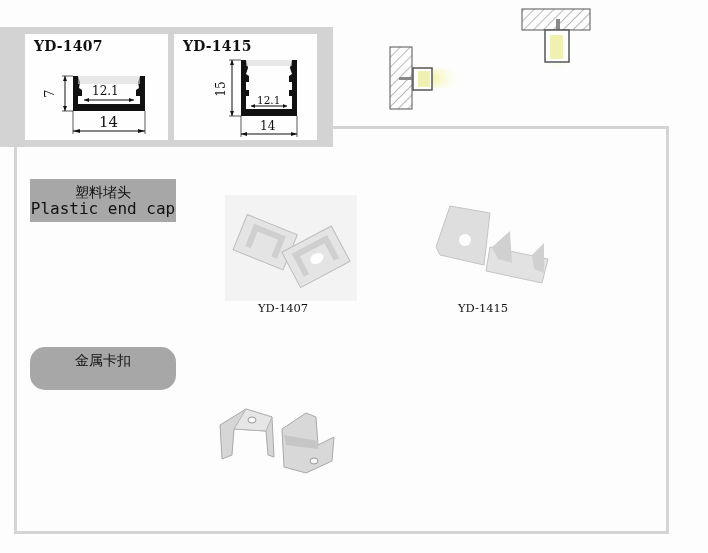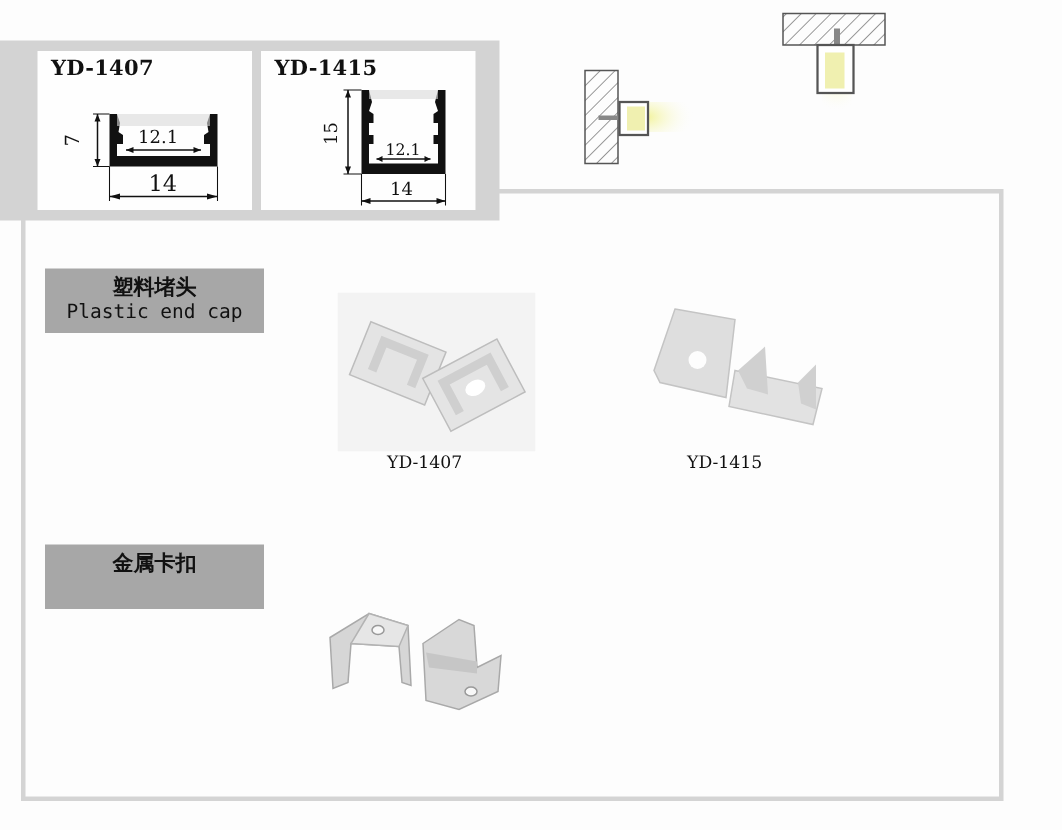--- a/index.html
+++ b/index.html
@@ -3,22 +3,22 @@
 <meta charset="utf-8">
 <style>
   html,body{margin:0;padding:0;background:#fdfdfd;}
   body{width:708px;height:553px;position:relative;overflow:hidden;font-family:"DejaVu Serif","Liberation Serif",serif;color:#111;}
   .abs{position:absolute;}
   .frame{position:absolute;left:14px;top:126px;width:649px;height:402px;border:3px solid #d4d4d4;background:#fdfdfd;box-sizing:content-box;}
   .gray-panel{position:absolute;left:0;top:27px;width:333px;height:120px;background:#d3d3d3;}
   .card{position:absolute;top:34px;width:143px;height:106px;background:#fefefe;}
   .card-title{position:absolute;left:9px;top:4px;font-family:"DejaVu Serif","Liberation Serif",serif;font-weight:bold;font-size:14px;letter-spacing:0.2px;color:#111;}
   .label-box{position:absolute;left:30px;width:146px;height:43px;background:#a7a7a7;text-align:center;color:#111;}
-  .label-cn{font-family:"DejaVu Serif","Liberation Serif",serif;font-weight:bold;font-size:14px;line-height:18px;margin-top:4px;}
-  .label-en{font-family:"DejaVu Sans Mono","Liberation Mono",monospace;font-size:13px;line-height:16px;}
+  .label-cn{font-family:"DejaVu Serif","Liberation Serif",serif;font-weight:normal;font-size:14px;line-height:18px;margin-top:4px;}
+  .label-en{font-family:"DejaVu Sans Mono","Liberation Mono",monospace;font-size:16px;line-height:16px;}
   .caption{position:absolute;font-family:"DejaVu Serif","Liberation Serif",serif;font-size:11.5px;color:#111;}
   svg{display:block;}
 </style>
 </head>
 <body>
 
 <div class="frame"></div>
 
 <div class="gray-panel"></div>
 
@@ -123,21 +123,21 @@
 
 <svg class="abs" style="left:432px;top:203px;" width="122" height="82">
   <path d="M18 3 L58 10 L52 62 L8 52 L4 44 Z" fill="#dedede" stroke="#c4c4c4"></path>
   <circle cx="33" cy="37" r="6" fill="#fdfdfd"></circle>
   <path d="M58 44 L116 56 L110 80 L54 68 Z" fill="#e2e2e2" stroke="#c4c4c4"></path>
   <path d="M60 44 L78 28 L80 60 L66 56 Z" fill="#d0d0d0"></path>
   <path d="M100 52 L112 40 L112 70 L102 66 Z" fill="#d0d0d0"></path>
 </svg>
 <div class="caption" style="left:458px;top:301px;">YD-1415</div>
 
-<div class="label-box" style="top:363px;">
+<div class="label-box" style="top:347px;border-radius:15px;">
   <div class="label-cn">金属卡扣</div>
 </div>
 
 <svg class="abs" style="left:214px;top:405px;" width="124" height="70">
   <path d="M6 20 L32 4 L58 12 L60 52 L54 50 L52 26 L20 24 L18 50 L8 54 Z" fill="#d6d6d6" stroke="#a9a9a9"></path>
   <path d="M20 24 L52 26 L58 12 L32 4 Z" fill="#e6e6e6" stroke="#b3b3b3"></path>
   <ellipse cx="38" cy="15" rx="4" ry="3" fill="#f8f8f8" stroke="#999"></ellipse>
   <path d="M68 24 L92 8 L102 12 L104 40 L120 32 L118 56 L92 68 L70 62 Z" fill="#d8d8d8" stroke="#a9a9a9"></path>
   <path d="M70 30 L104 36 L104 44 L72 40 Z" fill="#c6c6c6"></path>
   <ellipse cx="100" cy="56" rx="4" ry="3" fill="#f8f8f8" stroke="#999"></ellipse>

